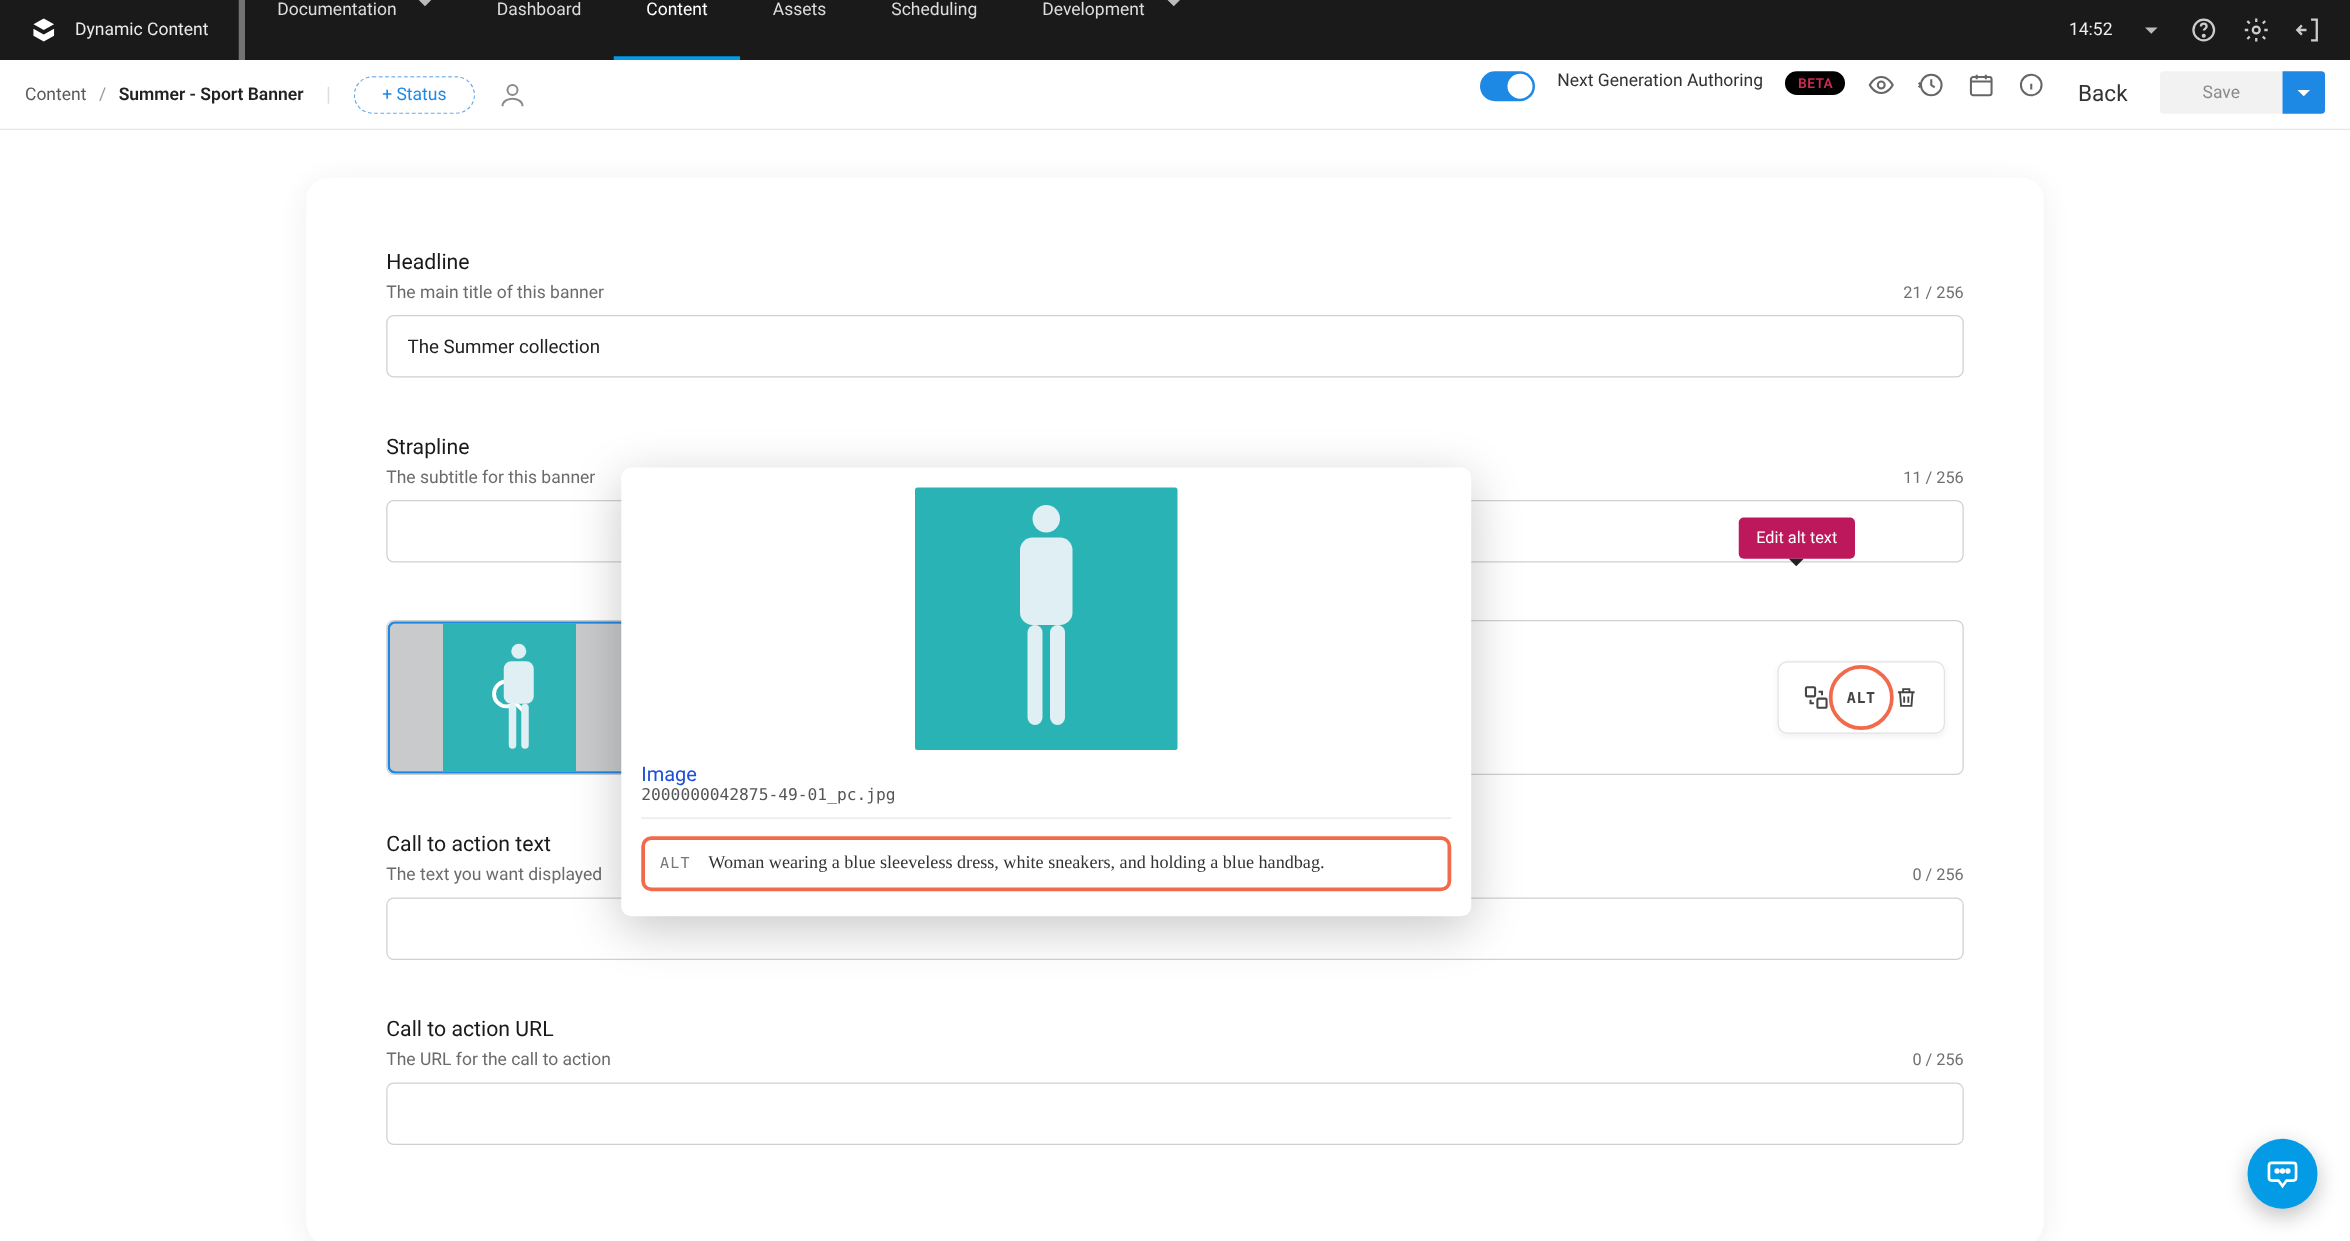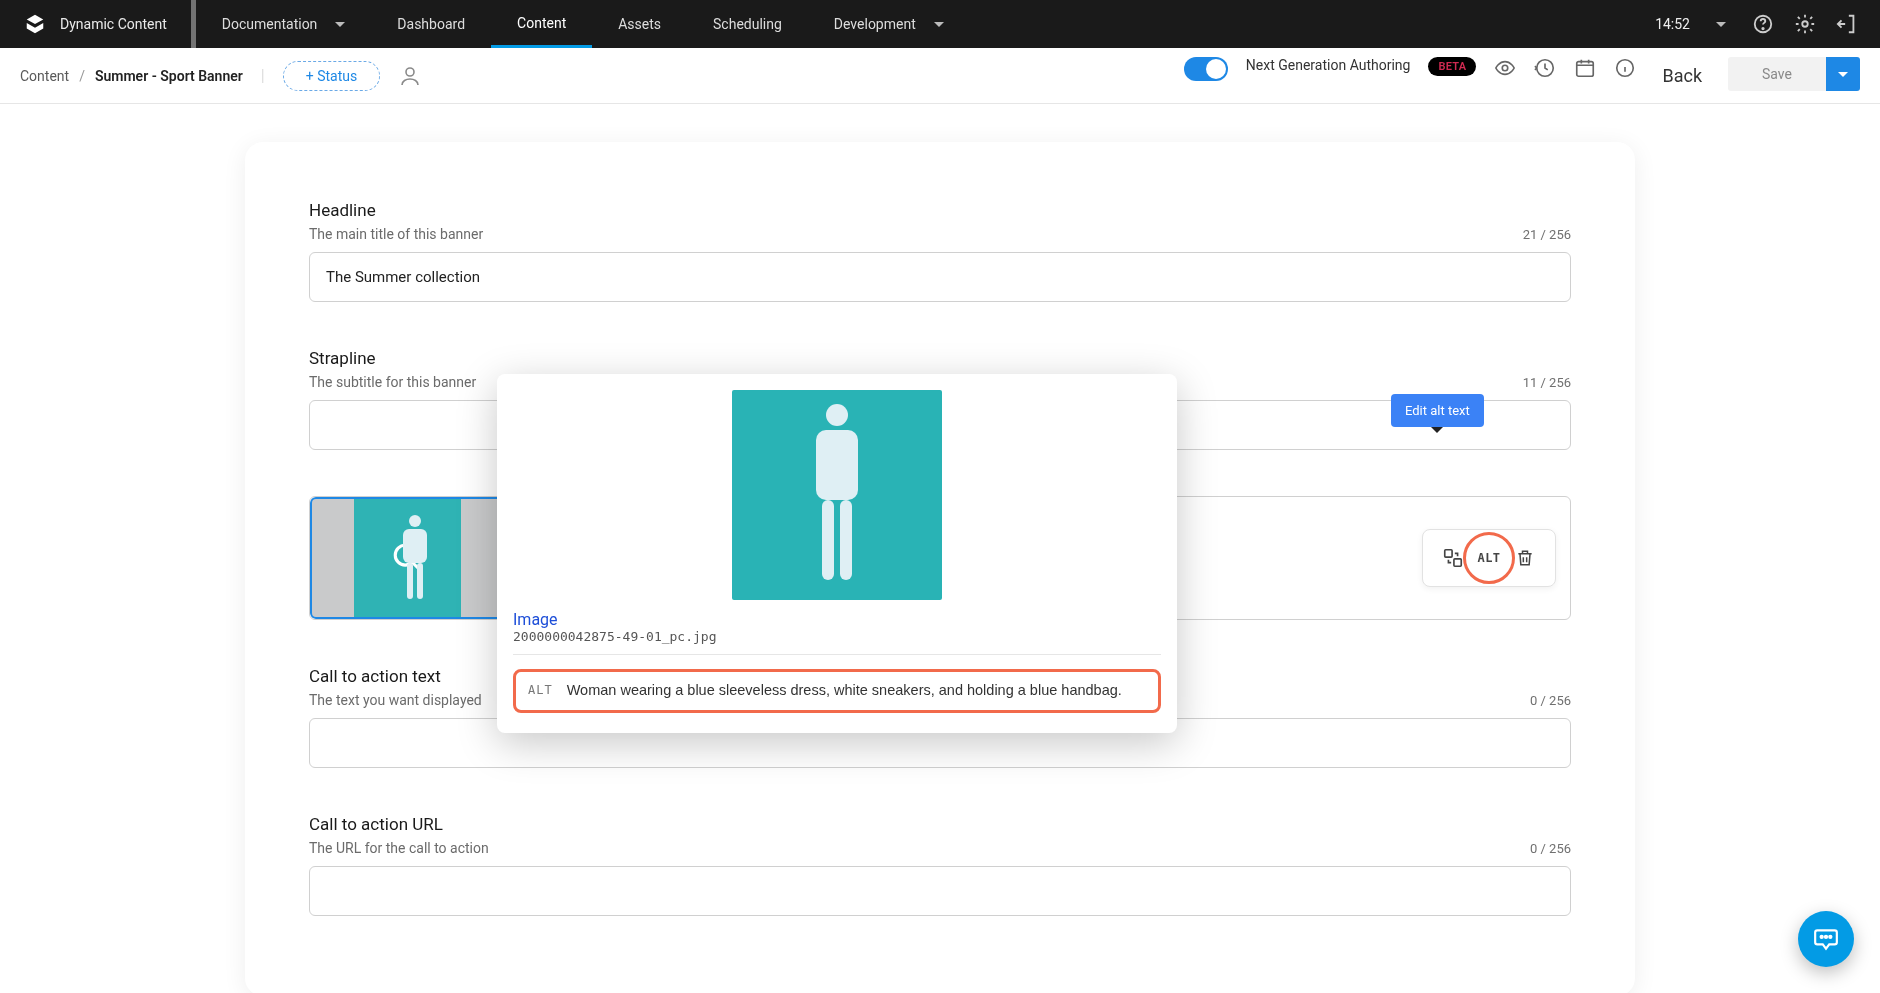--- a/index.html
+++ b/index.html
@@ -3,21 +3,21 @@
 <meta charset="utf-8">
 <style>
 *{box-sizing:border-box;margin:0;padding:0;font-family:-apple-system,BlinkMacSystemFont,"Segoe UI",Roboto,sans-serif}
 body{background:#fff;width:1880px;height:993px;overflow:hidden;position:relative}
 
 
 .topnav{height:48px;background:#1a1a1a;color:#fff;display:flex;align-items:center;padding:0 0}
 .brand-cell{display:flex;align-items:center;gap:14px;padding:0 24px;height:48px;border-right:5px solid #737373}
 .brand-logo{width:22px;height:22px}
 .brand-name{font-size:14px;color:#eaeaea}
-.nav-item{height:48px;display:flex;align-items:center;padding:0 26px;font-size:14px;color:#ddd;cursor:pointer}
+.nav-item{height:48px;display:flex;align-items:flex-start;padding:0 26px;font-size:14px;color:#ddd;cursor:pointer}
 .nav-item.withcaret{gap:18px}
 .nav-item.active{border-bottom:3px solid #039be5;color:#fff}
 .caret{width:0;height:0;border-left:5px solid transparent;border-right:5px solid transparent;border-top:5px solid #bbb}
 .nav-right{margin-left:auto;display:flex;align-items:center;gap:20px;padding-right:22px}
 .time{font-size:14px;color:#eee}
 .icon-btn{width:22px;height:22px;display:flex;align-items:center;justify-content:center;color:#ccc;cursor:pointer}
 
 
 .subheader{height:56px;border-bottom:1px solid #e6e6e6;display:flex;align-items:center;padding:0 20px;gap:18px;background:#fff}
 .crumbs{display:flex;align-items:center;gap:10px;font-size:14px}
@@ -58,24 +58,24 @@
 .alt-ring{position:absolute;inset:-8px;border:3px solid #f26a4b;border-radius:50%}
 
 
 .popover{position:absolute;left:497px;top:374px;width:680px;background:#fff;border-radius:8px;box-shadow:0 10px 40px rgba(0,0,0,.22);padding:16px 16px 20px;z-index:20}
 .pv-img{width:210px;height:210px;margin:0 auto 10px;background:#29b3b5;border-radius:2px;position:relative;overflow:hidden}
 .pv-img .fig2{position:absolute;left:50%;top:50%;transform:translate(-50%,-50%);width:90px;height:190px}
 .pv-title{font-size:16px;font-weight:400;margin-top:6px;color:#1d4ed8}
 .pv-file{font-family:ui-monospace,Menlo,monospace;font-size:13px;color:#555;border-bottom:1px solid #e6e6e6;padding-bottom:10px;margin-bottom:14px}
 .alt-box{border:3px solid #f26a4b;border-radius:8px;padding:8px 12px;display:flex;gap:14px;align-items:flex-start}
 .alt-tag{font-family:ui-monospace,Menlo,monospace;font-size:12px;color:#777;letter-spacing:1px;margin-top:3px}
-.alt-text{font-family:Liberation Sans, sans-serif;font-size:14.5px;color:#333;line-height:1.5;flex:1}
-
-
-.tooltip{position:absolute;left:1391px;top:394px;background:#3b82f6;color:#fff;font-size:13px;padding:9px 14px;border-radius:4px;z-index:40}
+.alt-text{font-family:Liberation Serif, serif;font-size:14.5px;color:#333;line-height:1.5;flex:1}
+
+
+.tooltip{position:absolute;left:1391px;top:414px;background:#be185d;color:#fff;font-size:13px;padding:9px 14px;border-radius:4px;z-index:40}
 .tooltip::after{content:"";position:absolute;bottom:-6px;left:50%;transform:translateX(-50%);border-left:6px solid transparent;border-right:6px solid transparent;border-top:6px solid #222}
 
 
 .fab{position:absolute;right:26px;bottom:26px;width:56px;height:56px;border-radius:50%;background:#039be5;display:flex;align-items:center;justify-content:center;color:#fff;box-shadow:0 6px 18px rgba(0,0,0,.25);cursor:pointer}
 
 
 .fig rect,.fig2 rect{fill:#dfeff4}
 </style>
 </head>
 <body>

